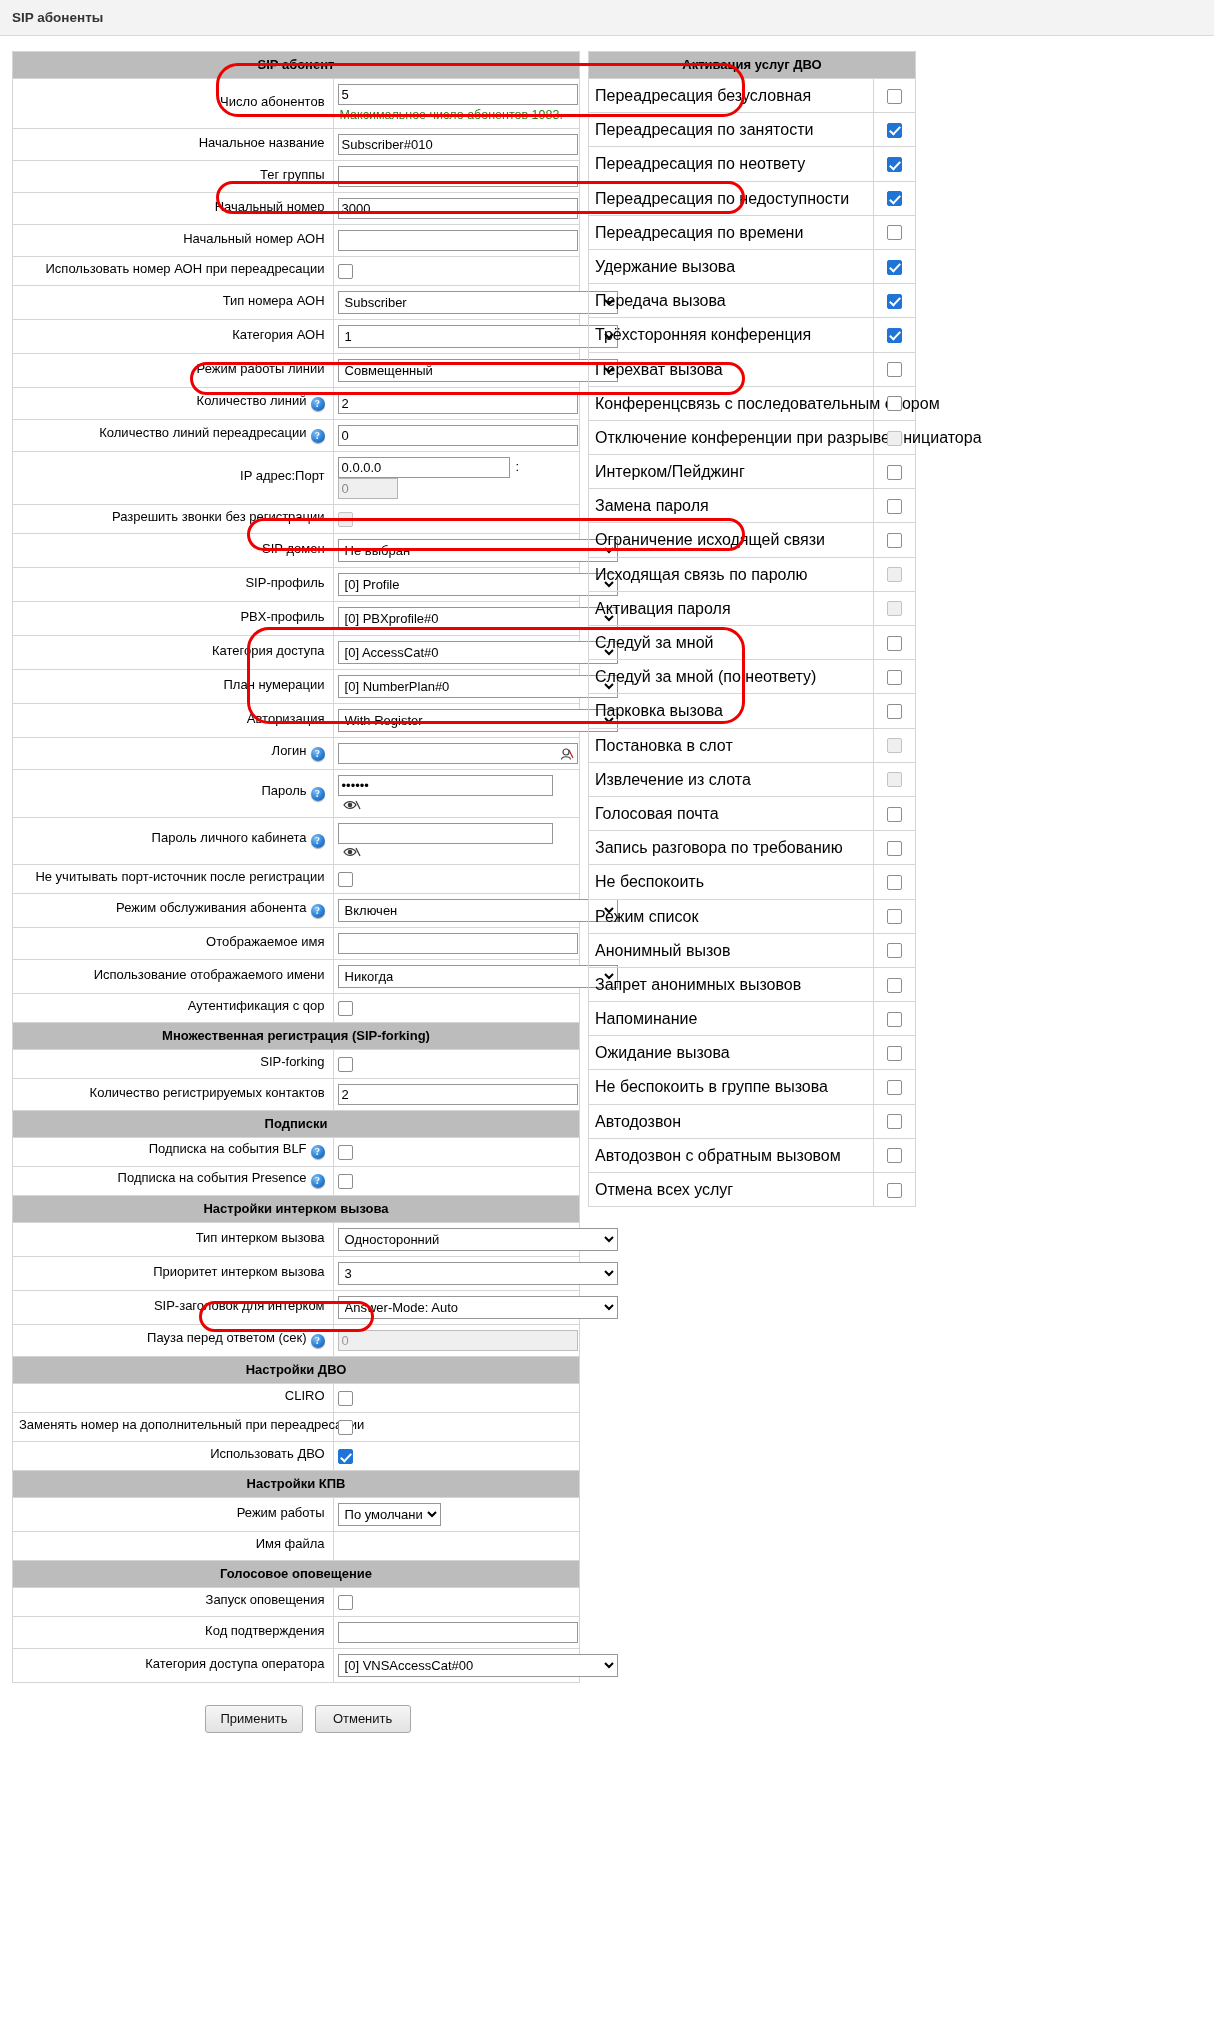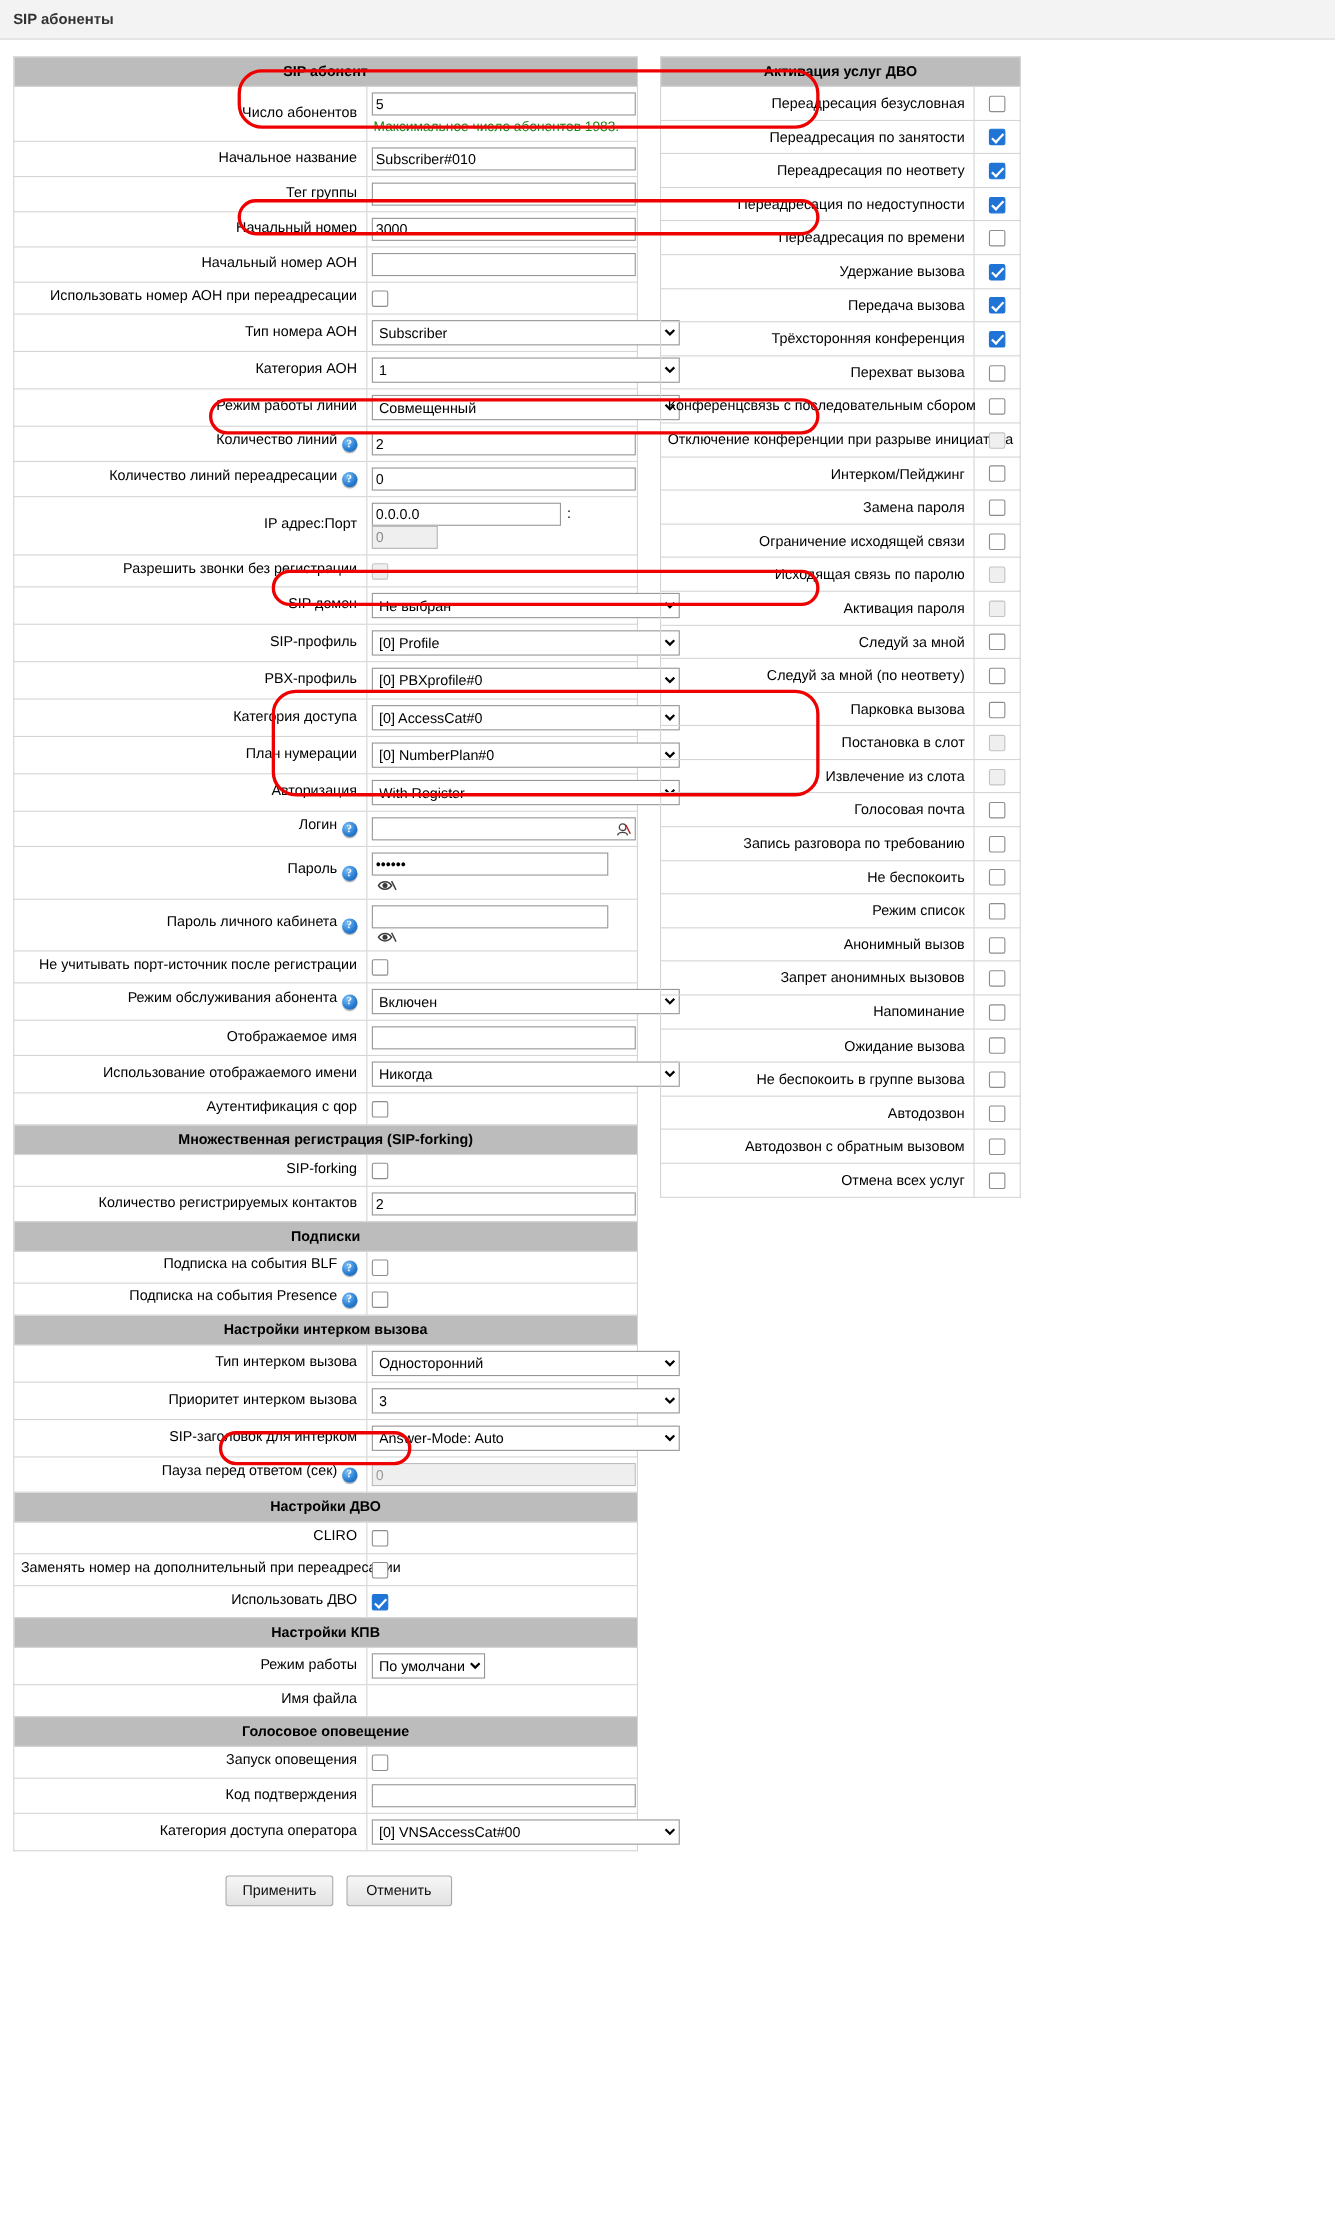--- a/index.html
+++ b/index.html
@@ -28,21 +28,21 @@
   .titlebar .t {
     font-weight: bold;
     font-size: 13.5px;
     color: #333;
   }
 
   
   .panels {
     display: flex;
     align-items: flex-start;
-    gap: 20px;
+    gap: 8px;
     padding: 15px 0 0 12px;
   }
   .col-left { width: 568px; }
   .col-right { width: 328px; }
 
   table.grid {
     border-collapse: collapse;
     width: 100%;
     table-layout: fixed;
     border: 1px solid #b8b8b8;
@@ -171,23 +171,22 @@
   .fldwrap { position: relative; display: inline-block; }
   .inner-ico {
     position: absolute;
     right: 4px; top: 50%;
     transform: translateY(-50%);
     width: 14px; height: 14px;
   }
 
   
   .rlbl {
-    text-align: right;
     padding: 7px 8px 7px 6px;
-    font-size: 13px;
+    font-size: 16px;
     white-space: nowrap;
     line-height: 1.2;
   }
   .rchk {
     width: 42px;
     text-align: center;
     padding: 6px 0;
   }
   tr.rr { height: 30px; }
 

